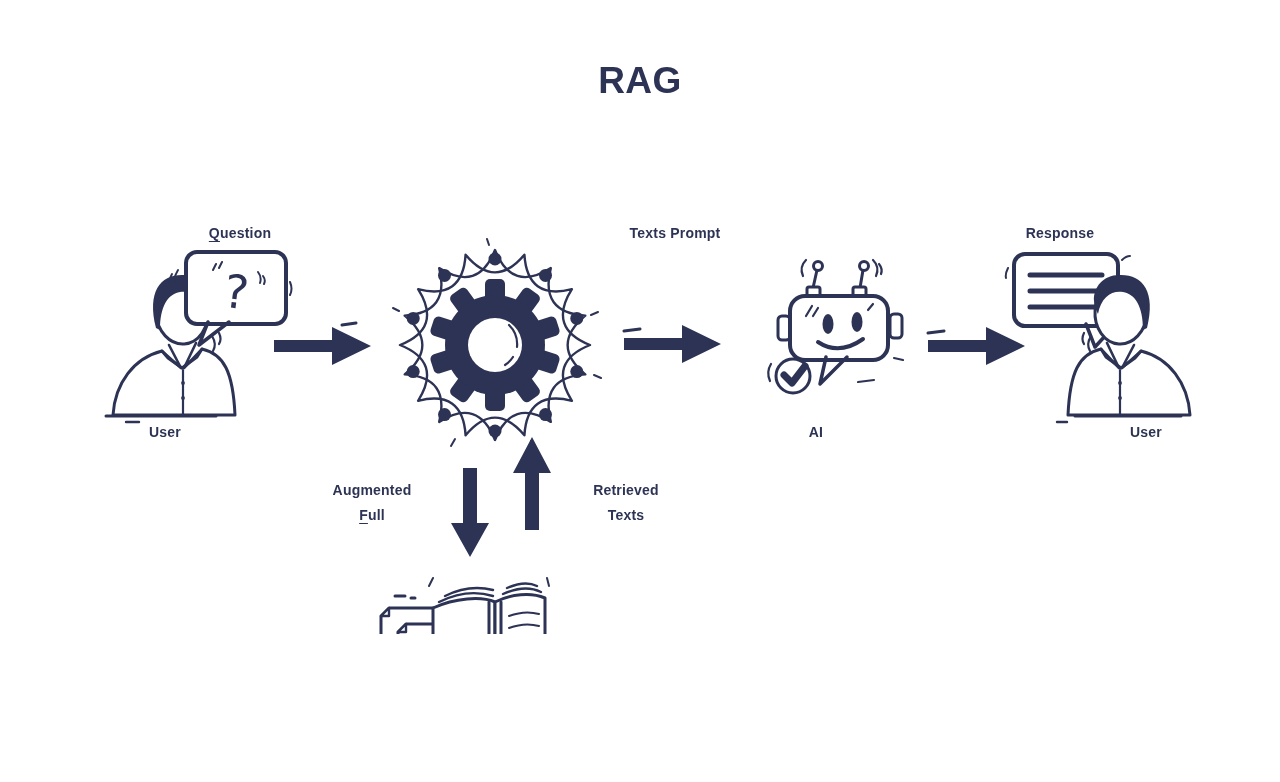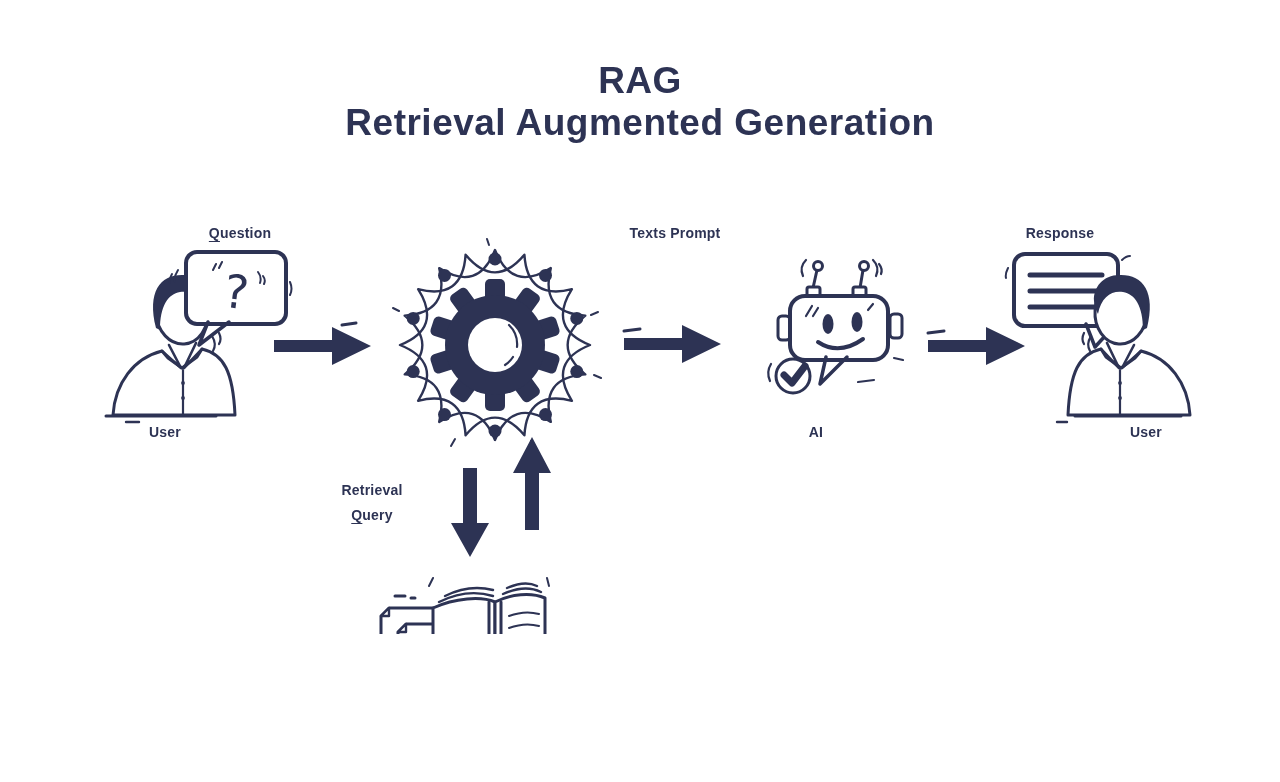--- a/index.html
+++ b/index.html
@@ -23,32 +23,35 @@
   .white-fill{ fill:#ffffff; }
   .qmark{ font-family:"DejaVu Sans", sans-serif; font-size:46px; fill:var(--ink); }
 </style>
 </head>
 <body>
 
 <div class="canvas">
 
   <div class="title-block">
     <div class="title-line">RAG</div>
-    <div class="title-line">Retrieval Augmented Generation</div>
   </div>
 
   <div class="lbl ulq" style="left:240px; top:221px;">Question</div>
   <div class="lbl" style="left:675px; top:221px;">Texts Prompt</div>
   <div class="lbl" style="left:1060px; top:221px;">Response</div>
   <div class="lbl" style="left:165px; top:420px;">User</div>
   <div class="lbl" style="left:816px; top:420px;text-align:center;">AI</div>
   <div class="lbl" style="left:1146px; top:420px;">User</div>
   <div class="lbl" style="left:372px; top:478px;">
-    <span class="ulq-line">Retrieval</span>
-    <span class="ulq-line ulq">Query</span>
+    <span class="ulq-line">Augmented</span>
+    <span class="ulq-line ulq">Full</span>
+  </div>
+  <div class="lbl" style="left:626px; top:478px;">
+    <span class="ulq-line">Retrieved</span>
+    <span class="ulq-line">Texts</span>
   </div>
 
   <svg style="left:98px; top:246px;" width="200" height="182" viewBox="0 0 200 182">
     <g>
       <path class="white-fill ink-stroke" stroke-width="3" d="M15,169 C17,137 36,112 64,105 L70,112 L84,122 L99,111 L104,103 C126,108 135,126 137,169 Z"></path>
       <path class="ink-stroke" stroke-width="2.6" d="M64,105 L83,122 L71,99 M104,103 L86,122 L98,97"></path>
       <path class="ink-stroke" stroke-width="2.2" d="M85,124 L85,168"></path>
       <circle class="ink-fill" cx="85" cy="137" r="1.9"></circle>
       <circle class="ink-fill" cx="85" cy="152" r="1.9"></circle>
       <ellipse class="white-fill ink-stroke" stroke-width="3" cx="84" cy="66" rx="26" ry="32" transform="rotate(-4 84 66)"></ellipse>

